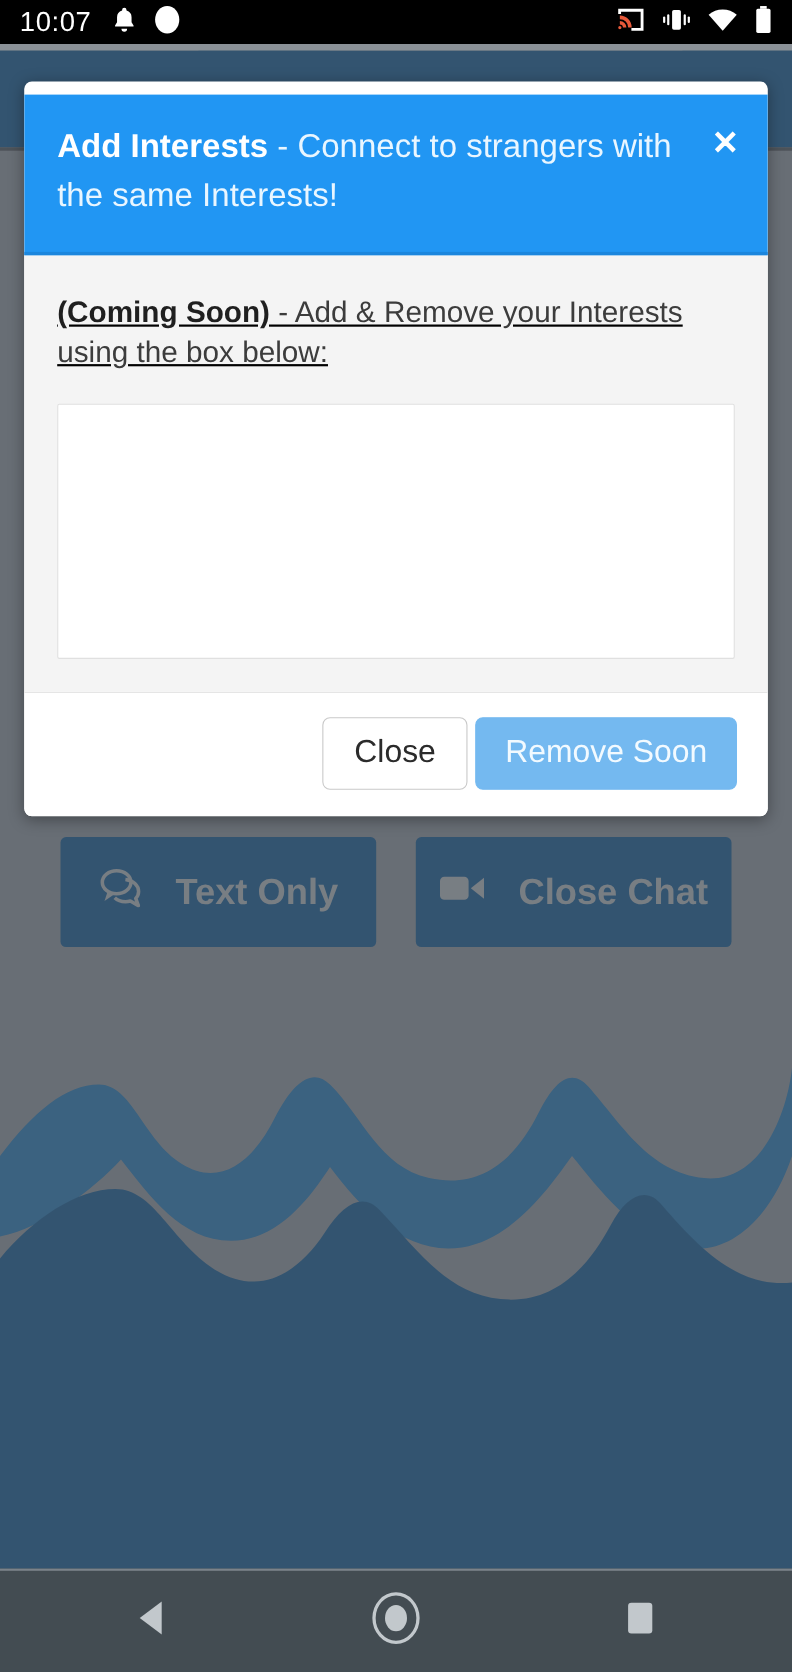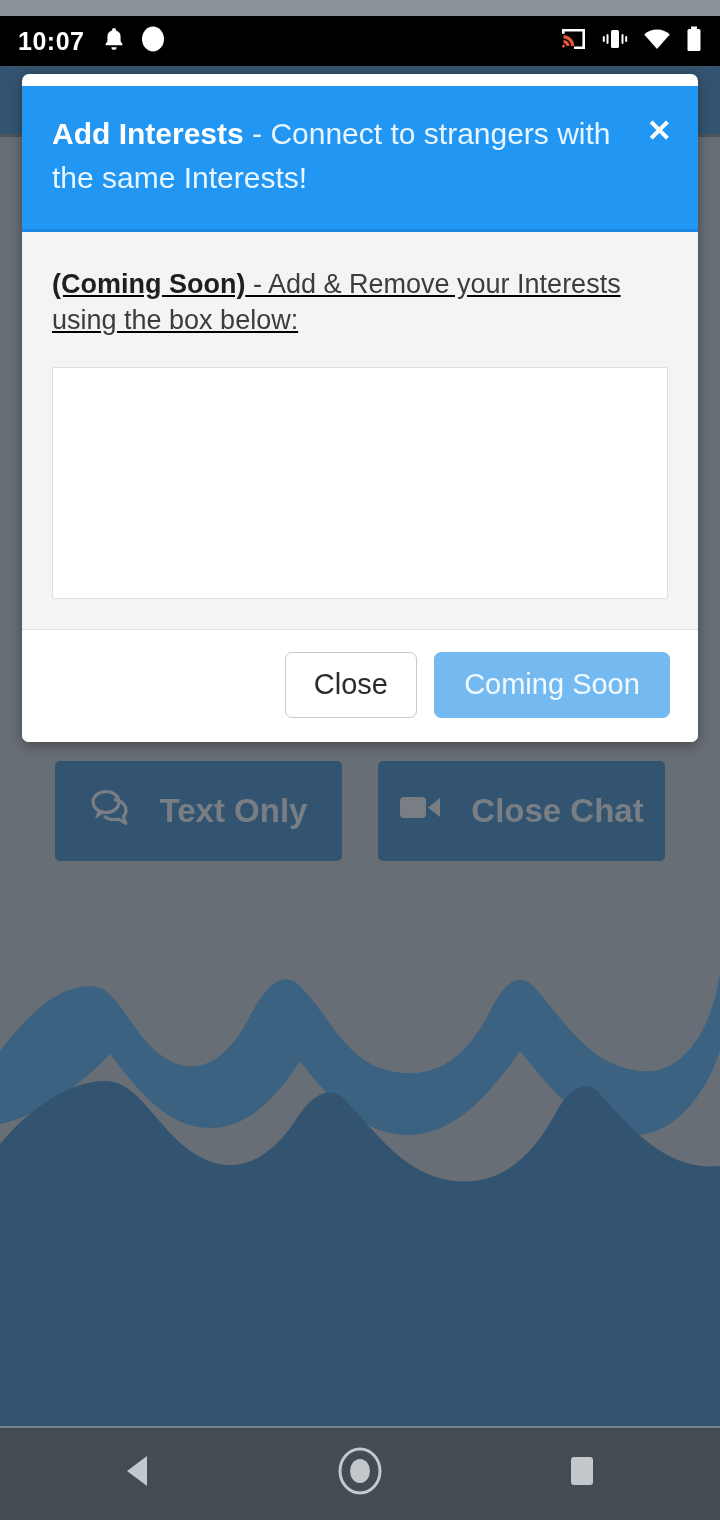--- a/index.html
+++ b/index.html
@@ -5,23 +5,23 @@
   * { margin:0; padding:0; box-sizing:border-box; }
   html, body {
     width:720px; height:1520px;
     font-family:"Liberation Sans", sans-serif;
     background:#8a9197; overflow:hidden;
   }
   .screen { position:relative; width:720px; height:1520px; overflow:hidden; }
 
   
   .statusbar {
-    position:absolute; top:16px; left:0; width:720px; height:50px;
+    position:absolute; top:0; left:0; width:720px; height:40px;
     background:#000; display:flex; align-items:center;
-    padding:0 18px; z-index:60;font-weight:bold;
+    padding:0 18px; z-index:60;
   }
   .sb-time { color:#fff; font-size:25px; letter-spacing:.5px; }
   .sb-left-icons { display:flex; align-items:center; gap:14px; margin-left:18px; }
   .sb-right { margin-left:auto; display:flex; align-items:center; gap:15px; }
   .ic { display:block; }
 
   
   .app-bg { position:absolute; top:46px; left:0; width:720px; height:1428px; background:#7d848b; overflow:hidden; }
   .topbar-strip {
     position:absolute; top:0; left:0; width:720px; height:88px; background:#1d5582;
@@ -71,21 +71,21 @@
   .modal-body { background:#f4f4f4; padding:34px 30px 30px 30px;text-decoration:underline; }
   .body-text { color:#3c3c3c; font-size:27px; line-height:1.35; }
   .body-text b { font-weight:bold; color:#1f1f1f; }
   .interests-box {
     margin-top:28px; width:100%; height:232px;
     background:#fff; border:1px solid #e0e0e0; border-radius:2px;
   }
   .modal-footer {
     background:#fff; border-top:1px solid #e5e5e5;
     padding:22px 28px 24px 41px;
-    display:flex; justify-content:flex-end; align-items:center; gap:17px;
+    display:flex; justify-content:flex-end; align-items:center; gap:7px;
   }
   .btn {
     font-size:29px; border-radius:7px; cursor:pointer;
     display:flex; align-items:center; justify-content:center;
   }
   .btn-close {
     background:#fff; color:#2b2b2b; border:1px solid #c9c9c9;
     padding:14px 28px; min-width:128px; height:66px;
   }
   .btn-coming {
@@ -209,21 +209,21 @@
 
     <div class="modal-body">
       <div class="body-text">
         <b>(Coming Soon)</b><span> - Add &amp; Remove your Interests using the box below:</span>
       </div>
       <div class="interests-box"></div>
     </div>
 
     <div class="modal-footer">
       <div class="btn btn-close">Close</div>
-      <div class="btn btn-coming">Coming Soon</div>
+      <div class="btn btn-coming">Remove Soon</div>
     </div>
   </div>
 
   <div class="navbar">
     <div class="nav-top-line"></div>
     <div class="nav-btn">
       <span class="ic">
         <svg width="34" height="36" viewBox="0 0 34 36">
             <path d="M26 3 L6 18 L26 33 Z" fill="#c2c8cc"></path>
           </svg>

